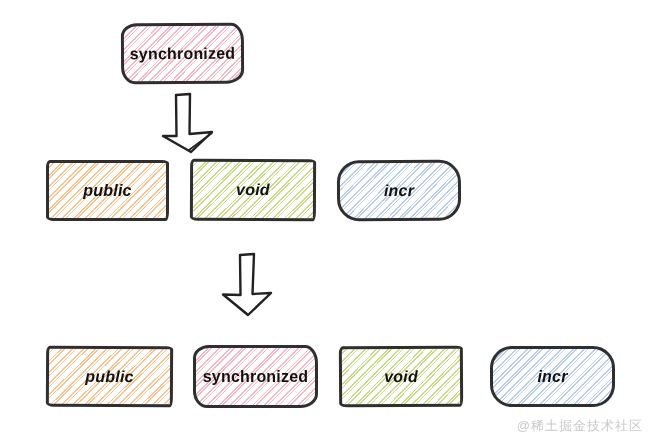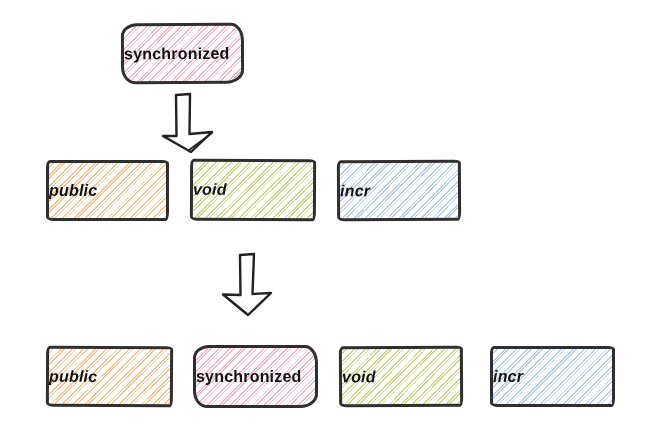--- a/index.html
+++ b/index.html
@@ -15,21 +15,21 @@
     background: #ffffff;
     overflow: hidden;
   }
   .box {
     position: absolute;
     box-sizing: border-box;
     border: 3px solid var(--border);
     background-color: #ffffff;
     display: flex;
     align-items: center;
-    justify-content: flex-start;
+    justify-content: center;
   }
   
   .sq {
     border-radius: 4px 7px 3px 8px / 7px 3px 9px 4px;
     font-style: italic;
   }
   
   .rounded {
     border-radius: 16px 13px 18px 14px / 13px 18px 14px 17px;
   }
@@ -53,20 +53,21 @@
   }
   .hatch-green {
     background-image:
       repeating-linear-gradient(135deg, var(--green) 0 1.3px, transparent 1.3px 8px),
       repeating-linear-gradient(135deg, transparent 0 2.6px, var(--green) 2.6px 3.6px, transparent 3.6px 8px);
   }
   .hatch-blue {
     background-image:
       repeating-linear-gradient(135deg, var(--blue) 0 1.3px, transparent 1.3px 8px),
       repeating-linear-gradient(135deg, transparent 0 2.6px, var(--blue) 2.6px 3.6px, transparent 3.6px 8px);
+    border-radius: 22px;
   }
   .arrow {
     position: absolute;
   }
   .watermark {
     position: absolute;
     top: 417px;
     right: 11px;
     font-size: 13px;
     color: var(--watermark);
@@ -108,14 +109,15 @@
   <div class="box rounded hatch-pink" style="left:193px; top:345px; width:125px; height:63px;">
     <span class="label">synchronized</span>
   </div>
   <div class="box sq hatch-green" style="left:339px; top:346px; width:124px; height:61px; transform:rotate(-0.35deg);">
     <span class="label">void</span>
   </div>
   <div class="box sq hatch-blue" style="left:490px; top:346px; width:125px; height:61px;">
     <span class="label">incr</span>
   </div>
 
+  <div class="watermark">@稀土掘金技术社区</div>
 
 </div>
 
 </body></html>

